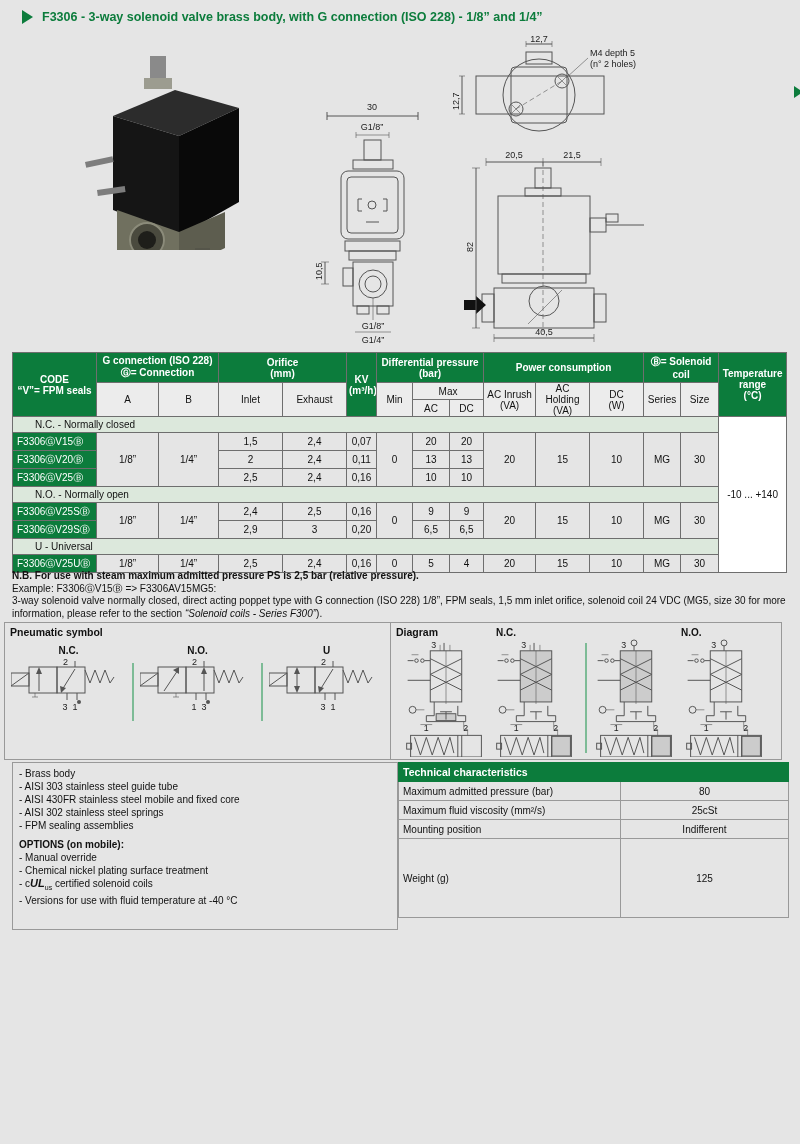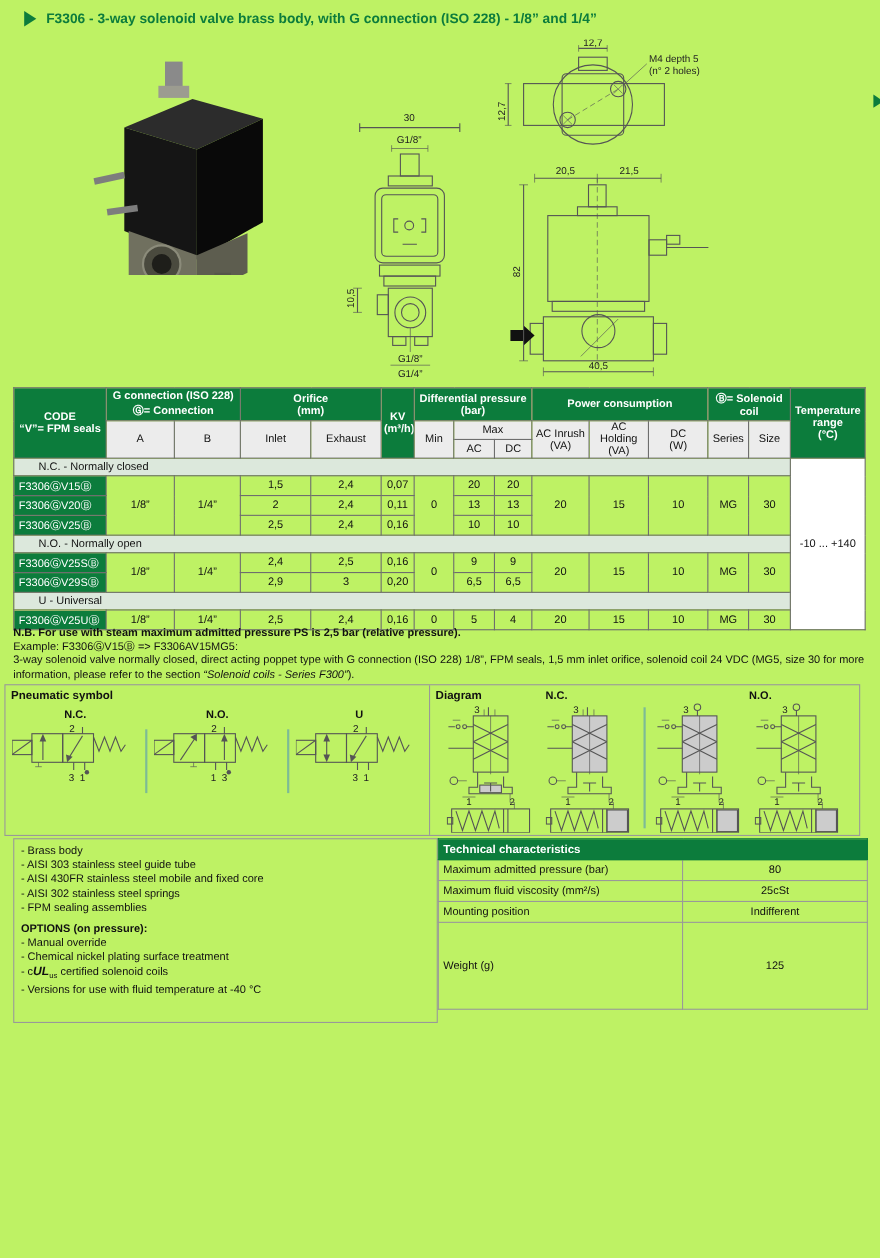--- a/index.html
+++ b/index.html
@@ -1,16 +1,16 @@
 <!DOCTYPE html>
 <html><head>
 <meta charset="utf-8">
 <style>
   html,body{margin:0;padding:0;background:#fff;}
-  .page{position:relative;width:800px;height:1144px;background:#bef264;overflow:hidden;
+  .page{position:relative;width:800px;height:1144px;background:#e5e5e5;overflow:hidden;
         font-family:"Liberation Sans","DejaVu Sans",sans-serif;color:#111;}
   
   .title-row{position:absolute;top:10px;left:22px;display:flex;align-items:center;gap:9px;}
   .tri{width:0;height:0;border-left:11px solid #0c7c3c;border-top:7px solid transparent;border-bottom:7px solid transparent;}
   .page-title{font-size:12.5px;font-weight:bold;color:#0c7c3c;margin:0;}
   .edge-tri{position:absolute;right:-3px;top:86px;width:0;height:0;border-left:9px solid #0c7c3c;border-top:6px solid transparent;border-bottom:6px solid transparent;}
   
   .abs{position:absolute;}
   .draw line,.draw rect,.draw circle,.draw polyline,.draw path{fill:none;stroke:#555;stroke-width:1;}
   .draw polygon{fill:none;stroke:#555;stroke-width:1;}
@@ -575,21 +575,21 @@
     </div>
   </div>
 
   <div class="char-box cons">
     <div class="cons-body">
       <div>- Brass body</div>
       <div>- AISI 303 stainless steel guide tube</div>
       <div>- AISI 430FR stainless steel mobile and fixed core</div>
       <div>- AISI 302 stainless steel springs</div>
       <div>- FPM sealing assemblies</div>
-      <div class="opt-title">OPTIONS (on pressure):</div>
+      <div class="opt-title">OPTIONS (on mobile):</div>
       <div>- Manual override</div>
       <div>- Chemical nickel plating surface treatment</div>
       <div><span>- c</span><span class="ulmark">UL</span><span class="ulsub">us</span><span> certified solenoid coils</span></div>
       <div>- Versions for use with fluid temperature at -40 °C</div>
     </div>
   </div>
 
   <table class="tech">
     <colgroup>
         <col style="width:222px">

